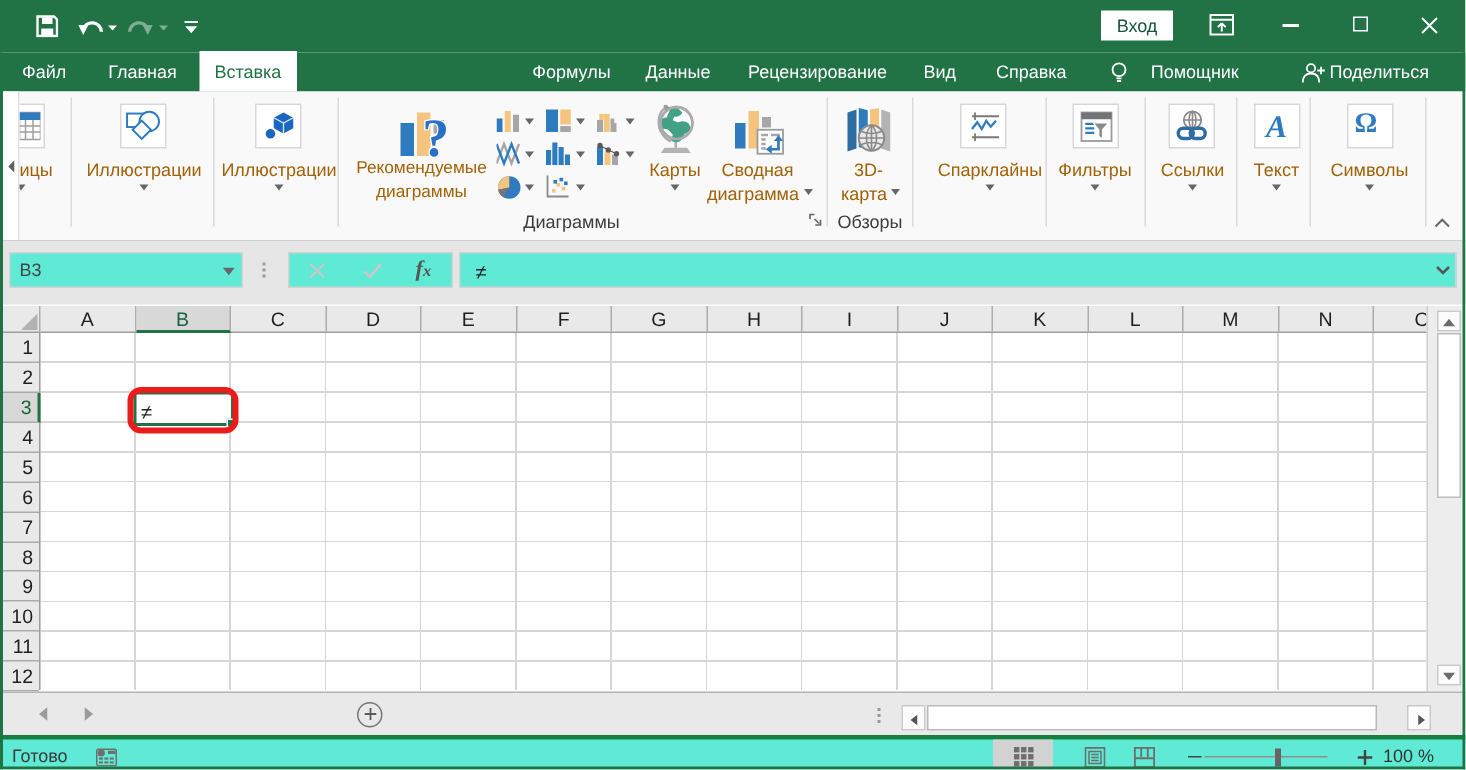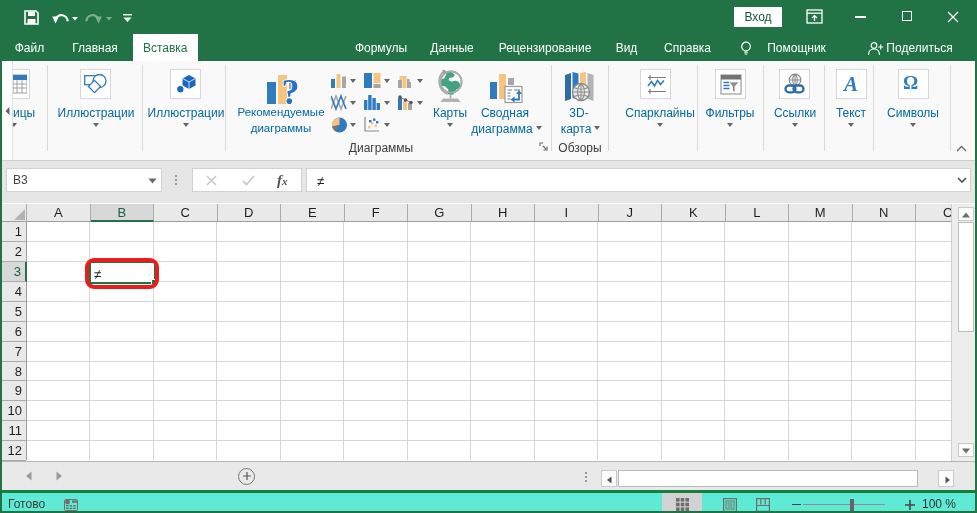--- a/index.html
+++ b/index.html
@@ -10,26 +10,26 @@
 
 #titlebar{left:0;top:0;width:977px;height:35px;background:#217346}
 #tabrow{left:0;top:35px;width:977px;height:26px;background:#217346}
 .tab{position:absolute;top:0;height:26px;line-height:26px;color:#fff;font-size:12px;white-space:nowrap}
 #activetab{position:absolute;left:133px;top:-1px;width:64.5px;height:27px;background:#fff;color:#217346;text-align:center;line-height:28px;font-size:12px}
 
 #ribbon{left:0;top:61px;width:977px;height:100px;background:#f9f9f9;border-bottom:1px solid #cfcfcf}
 #ribleft{position:absolute;left:2px;top:0;width:11px;height:99px;background:#fff;border-right:1px solid #e0e0e0}
 .sep{position:absolute;top:4px;width:1px;height:86px;background:#dadada}
 .ibox{position:absolute;width:31px;height:30px;background:#fff;border:1px solid #d7d7d7}
-.blabel{position:absolute;font-size:12px;color:#0369a1;white-space:nowrap;text-align:center}
+.blabel{position:absolute;font-size:12px;color:#a16207;white-space:nowrap;text-align:center}
 .darr{position:absolute;width:0;height:0;border-left:3.5px solid transparent;border-right:3.5px solid transparent;border-top:4px solid #666}
 .gcap{position:absolute;top:80px;font-size:12px;color:#3c3c3c;white-space:nowrap}
 
 #fbar{left:0;top:161px;width:977px;height:42px;background:#e6e6e6}
-.wbox{position:absolute;top:7px;height:24px;background:#ffffff;border:1px solid #d2d2d2}
+.wbox{position:absolute;top:7px;height:24px;background:#5eead4;border:1px solid #d2d2d2}
 
 #colheads{left:27px;top:204px;width:924px;height:18px;background:#e9e9e9;border-bottom:1px solid #9e9e9e}
 .ch{position:absolute;top:0;height:17px;line-height:18px;text-align:center;font-size:13px;color:#1f1f1f;border-right:1px solid #ababab}
 #corner{left:2px;top:204px;width:25px;height:18px;background:#e9e9e9;border-right:1px solid #ababab;border-bottom:1px solid #9e9e9e}
 #rowheads{left:2px;top:222px;width:25px;height:238px;background:#e9e9e9;border-right:1px solid #9e9e9e}
 .rh{position:absolute;left:0;width:24px;text-align:right;padding-right:4px;font-size:13px;color:#1f1f1f;border-bottom:1px solid #ababab}
 #cells{left:27px;top:222px;width:924px;height:238px;background:
  repeating-linear-gradient(to right,transparent 0 62.5px,#d6d6d6 62.5px 63.5px),
  repeating-linear-gradient(to bottom,transparent 0 18.93px,#d6d6d6 18.93px 19.93px),#fff}
 #vscroll{left:951px;top:204px;width:24px;height:257px;background:#ededed;border-left:1px solid #cfcfcf}

